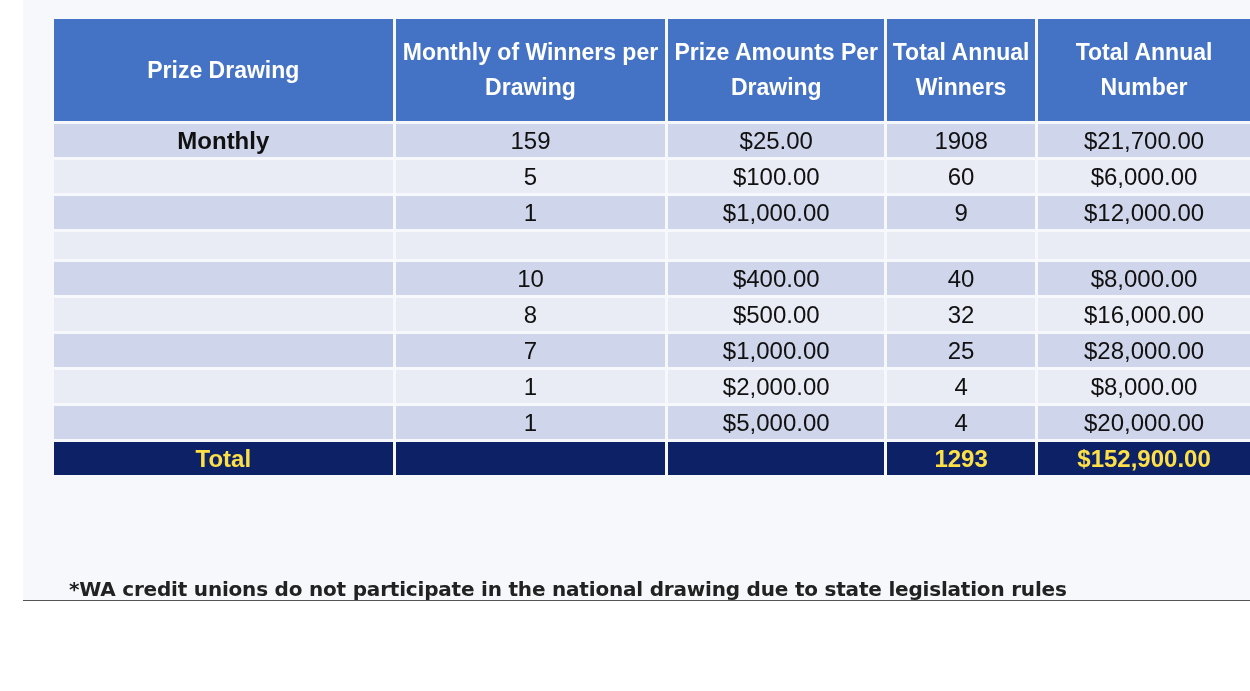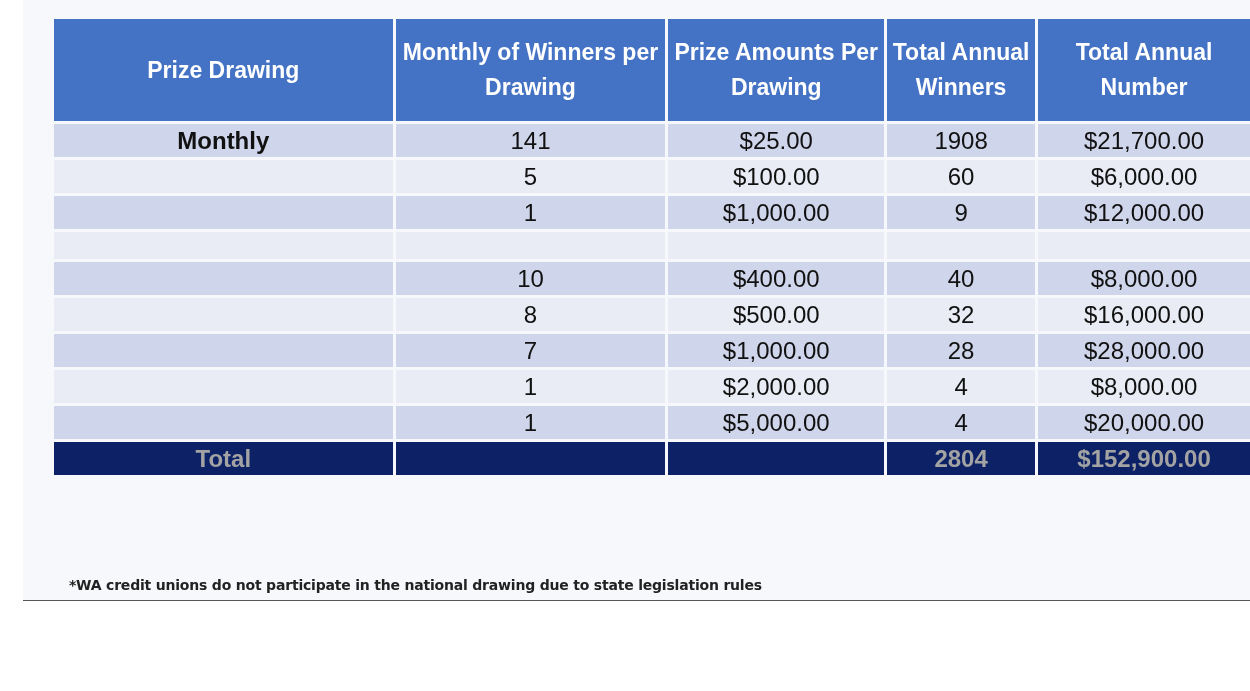--- a/index.html
+++ b/index.html
@@ -21,28 +21,28 @@
   table.prize th {
     background:#4472c4; color:#ffffff; font-weight:bold; font-size:23px; line-height:35px;
     height:102px;
   }
   table.prize td {
     height:27px; font-size:24px; color:#111; line-height:33px;
   }
   tr.odd td { background:#cfd5ea; }
   tr.even td { background:#e9ebf5; }
   td.label { font-weight:bold; }
-  tr.total td { background:#0c2166; color:#a3a3a3; font-weight:bold; height:33px; }
+  tr.total td { background:#0c2166; color:#fde047; font-weight:bold; height:33px; }
   col.c1 { width:339px; }
   col.c2 { width:270px; }
   col.c3 { width:216px; }
   col.c4 { width:148px; }
   col.c5 { width:212px; }
   .footnote {
-    position:absolute; left:46px; top:577px; font-size:14px; font-weight:bold; color:#222;
+    position:absolute; left:46px; top:577px; font-size:20px; font-weight:bold; color:#222;
     font-family:"DejaVu Sans", sans-serif; letter-spacing:-0.2px;
   }
 </style>
 </head>
 <body>
 
 <div class="slide">
   <table class="prize">
     <colgroup>
       <col class="c1">
@@ -56,21 +56,21 @@
         <th>Prize Drawing</th>
         <th>Monthly of Winners per Drawing</th>
         <th>Prize Amounts Per Drawing</th>
         <th>Total Annual Winners</th>
         <th>Total Annual Number</th>
       </tr>
     </thead>
     <tbody>
       <tr class="odd">
         <td class="label">Monthly</td>
-        <td>141</td>
+        <td>159</td>
         <td>$25.00</td>
         <td>1908</td>
         <td>$21,700.00</td>
       </tr>
       <tr class="even">
         <td class="label"></td>
         <td>5</td>
         <td>$100.00</td>
         <td>60</td>
         <td>$6,000.00</td>
@@ -100,41 +100,41 @@
         <td class="label"></td>
         <td>8</td>
         <td>$500.00</td>
         <td>32</td>
         <td>$16,000.00</td>
       </tr>
       <tr class="odd">
         <td class="label"></td>
         <td>7</td>
         <td>$1,000.00</td>
-        <td>28</td>
+        <td>25</td>
         <td>$28,000.00</td>
       </tr>
       <tr class="even">
         <td class="label"></td>
         <td>1</td>
         <td>$2,000.00</td>
         <td>4</td>
         <td>$8,000.00</td>
       </tr>
       <tr class="odd">
         <td class="label"></td>
         <td>1</td>
         <td>$5,000.00</td>
         <td>4</td>
         <td>$20,000.00</td>
       </tr>
       <tr class="total">
         <td>Total</td>
         <td></td>
         <td></td>
-        <td>2804</td>
+        <td>1293</td>
         <td>$152,900.00</td>
       </tr>
     </tbody>
   </table>
 
   <div class="footnote">*WA credit unions do not participate in the national drawing due to state legislation rules</div>
 </div>
 
 </body></html>

